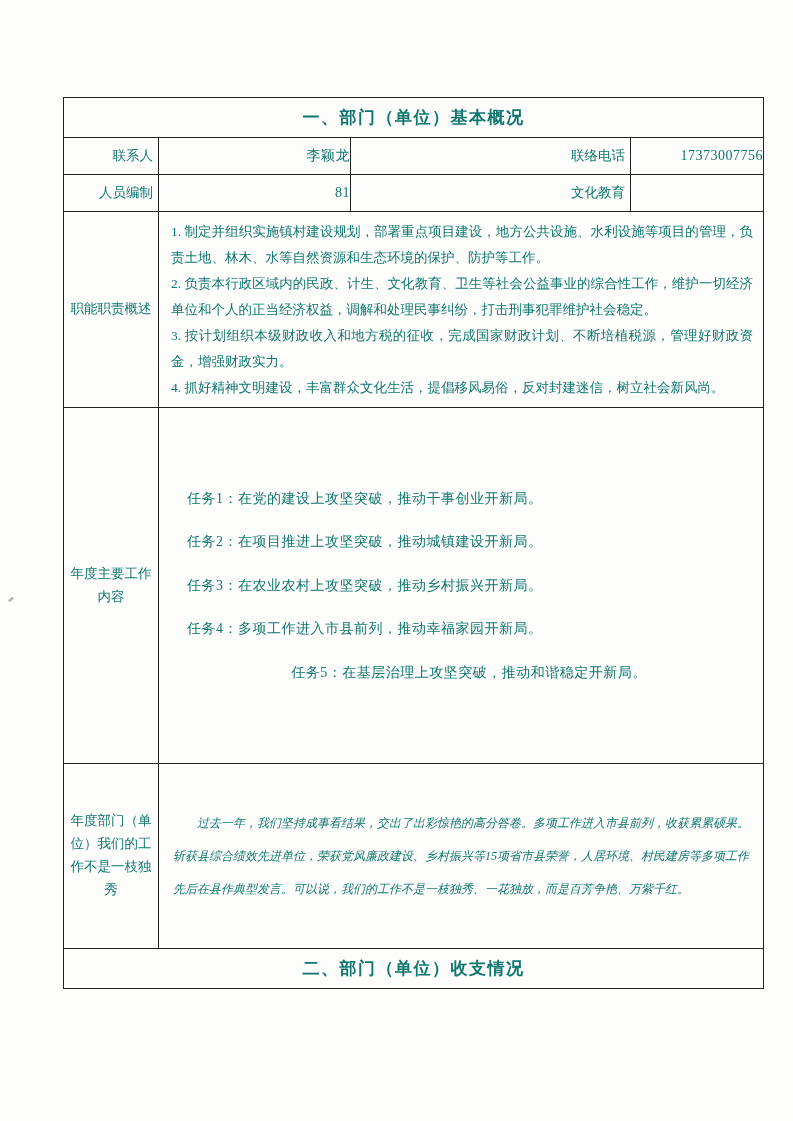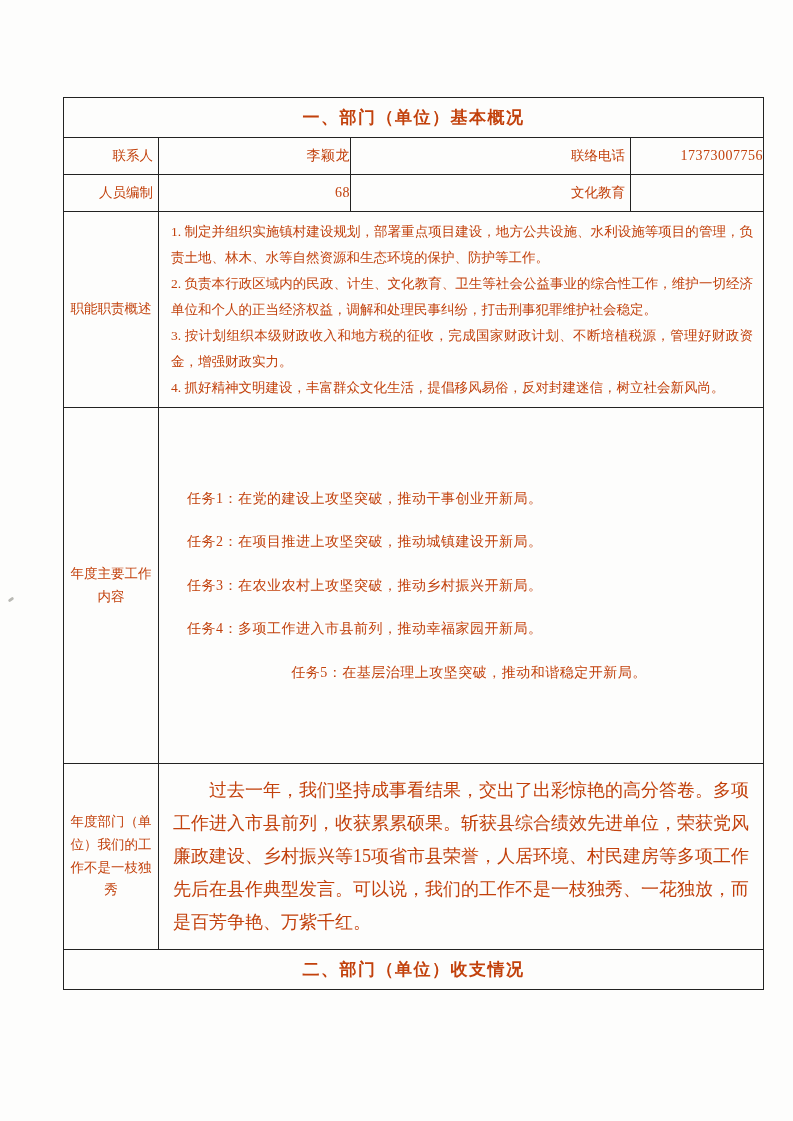--- a/index.html
+++ b/index.html
@@ -5,21 +5,21 @@
   * { margin: 0; padding: 0; box-sizing: border-box; }
   html, body {
     background: #ffffff;
   }
   .page {
     position: relative;
     width: 793px;
     height: 1121px;
     background: #fdfdfc;
     font-family: "Liberation Serif", "DejaVu Serif", serif;
-    color: #c2410c;
+    color: #0f766e;
     overflow: hidden;
   }
   .scan-mark {
     position: absolute;
     left: 8px;
     top: 598px;
     width: 6px;
     height: 3px;
     background: #b9b9b4;
     transform: rotate(-35deg);
@@ -73,23 +73,24 @@
   }
   .task-line {
     margin: 0 0 24px 16px;
     line-height: 1.4;
     letter-spacing: 0.5px;
   }
   .task-line:last-child { margin-bottom: 0; text-align: center; }
   .performance-cell {
     height: 185px;
     padding: 10px 14px 10px 14px;
-    font-size: 18px;
+    font-size: 12px;
     line-height: 33px;
     text-align: justify;
+    font-style: italic;
   }
   .performance-cell p {
     margin: 0;
     text-indent: 2em;
   }
 </style>
 </head>
 <body>
 
 <div class="page">
@@ -110,21 +111,21 @@
 
       <tr class="info-row">
         <td class="label-cell">联系人</td>
         <td class="value-cell">李颖龙</td>
         <td class="label-cell">联络电话</td>
         <td class="value-cell">17373007756</td>
       </tr>
 
       <tr class="info-row">
         <td class="label-cell">人员编制</td>
-        <td class="value-cell">68</td>
+        <td class="value-cell">81</td>
         <td class="label-cell">文化教育</td>
         <td class="value-cell"></td>
       </tr>
 
       <tr>
         <td class="label-cell">职能职责概述</td>
         <td colspan="3" class="duties-cell">
           <p>1. 制定并组织实施镇村建设规划，部署重点项目建设，地方公共设施、水利设施等项目的管理，负责土地、林木、水等自然资源和生态环境的保护、防护等工作。</p>
           <p>2. 负责本行政区域内的民政、计生、文化教育、卫生等社会公益事业的综合性工作，维护一切经济单位和个人的正当经济权益，调解和处理民事纠纷，打击刑事犯罪维护社会稳定。</p>
           <p>3. 按计划组织本级财政收入和地方税的征收，完成国家财政计划、不断培植税源，管理好财政资金，增强财政实力。</p>

